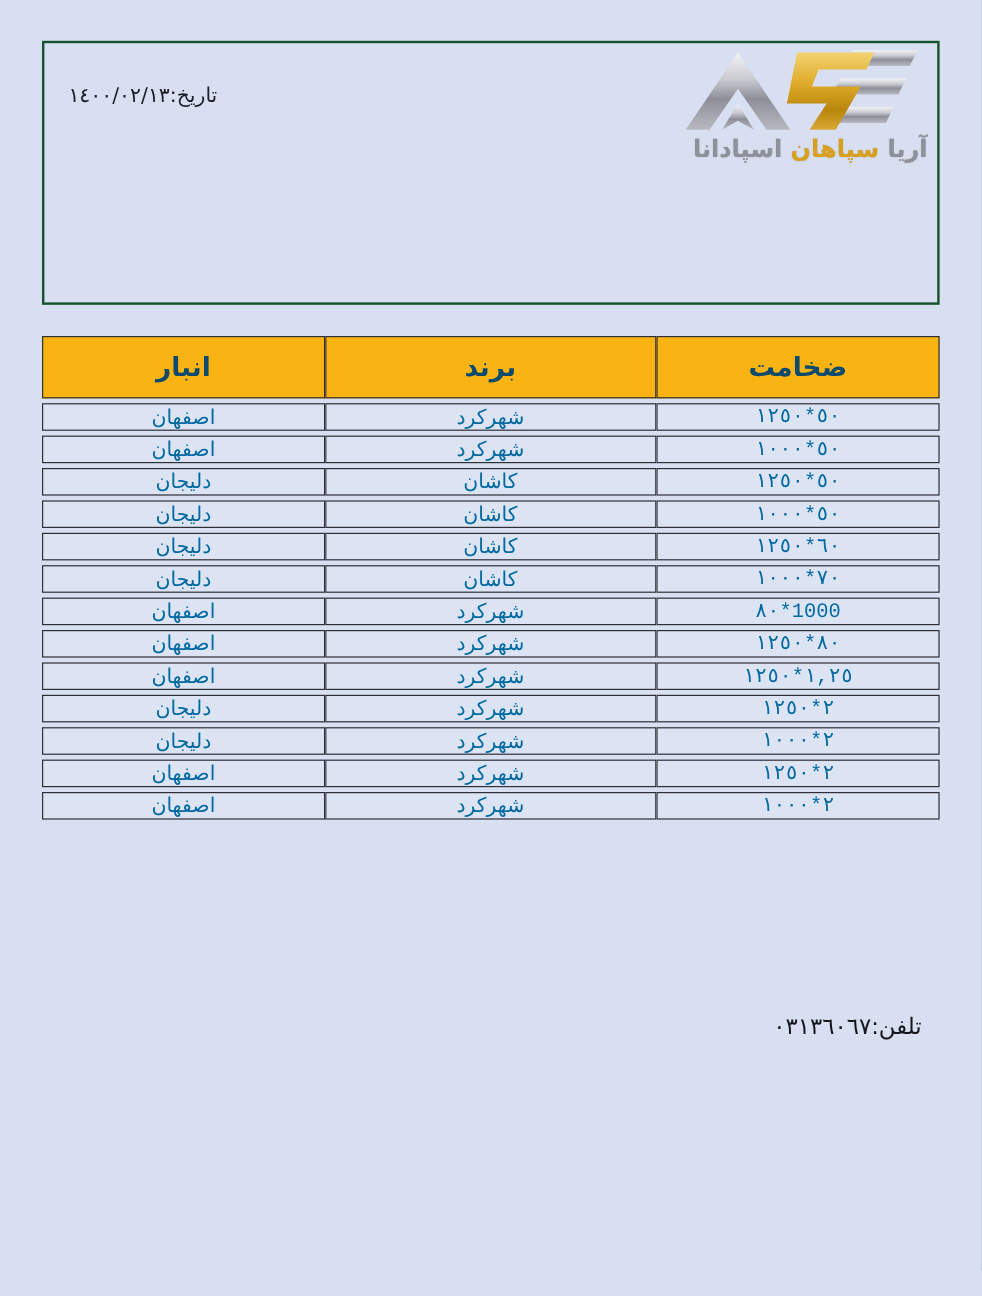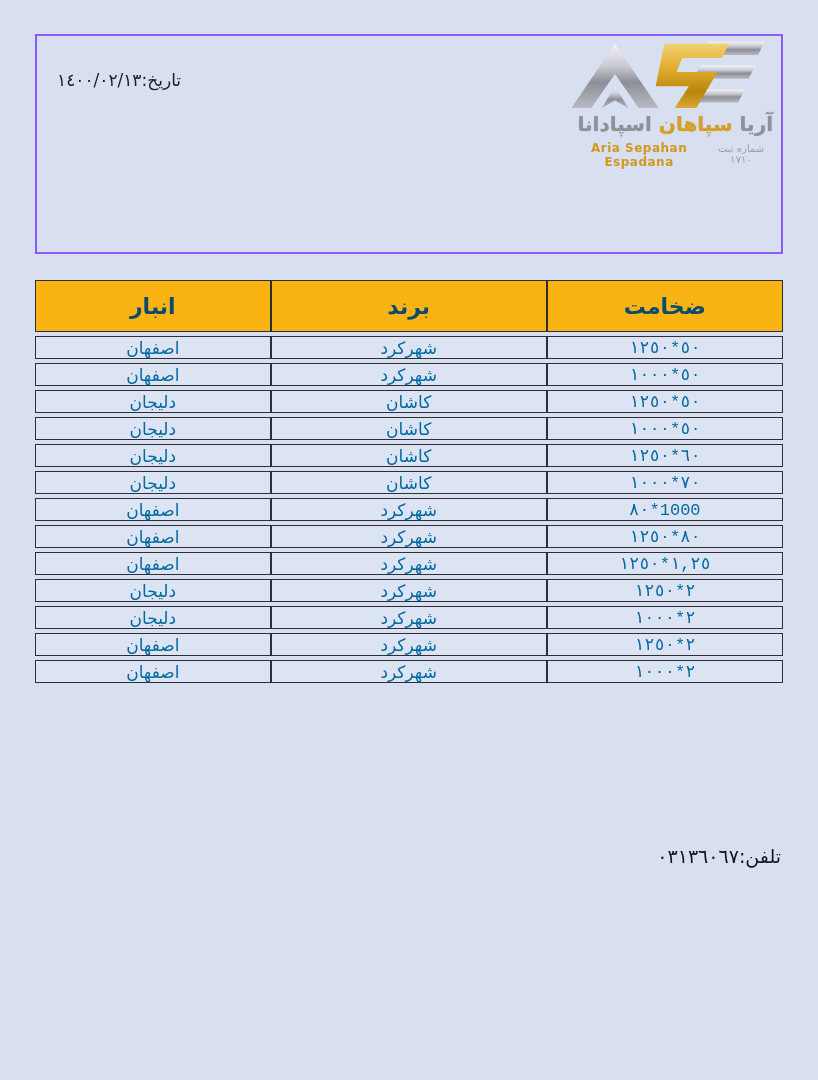--- a/index.html
+++ b/index.html
@@ -10,21 +10,21 @@
     background: #d7dff0;
     font-family: "DejaVu Sans", sans-serif;
     color: #16161e;
     overflow: hidden;
     margin: 0 auto;
   }
   
   .header-box {
     position: absolute; left: 35px; top: 34px;
     width: 748px; height: 220px;
-    border: 2px solid #8b5cf6;
+    border: 2px solid #14532d;
   }
   .date-line {
     position: absolute; left: 14px; top: 34px;
     direction: rtl; font-size: 17px; color: #1d1d28;
     white-space: nowrap;
   }
   .date-line .date-value { margin-inline-start: 6px; }
   .logo-block {
     position: absolute; right: 8px; top: 2px;
     width: 208px; text-align: center;
@@ -75,21 +75,21 @@
     white-space: nowrap;
   }
   .inventory td span[dir="ltr"] { unicode-bidi: isolate; font-family: Liberation Mono, monospace; }
   
   .footer-address {
     position: absolute; left: 30px; right: 32px; top: 797px;
     direction: rtl; text-align: right;
     font-size: 19px; color: #15151d; white-space: nowrap;
   }
   .footer-phone {
-    position: absolute; right: 37px; top: 845px;
+    position: absolute; right: 50px; top: 845px;
     direction: rtl; font-size: 19px; color: #15151d; white-space: nowrap;
   }
   .footer-phone .phone-value { margin-inline-start: 2px; }
 </style>
 </head>
 <body>
 
 <div class="page">
 
   <div class="header-box">
@@ -126,24 +126,20 @@
 
         <path fill="url(#goldGrad)" d="M100,6 L168,6 L161,21 L119,21 L113,36 L156,36 L134,74 L111,74 L126,51 L91,51 Z"></path>
       </svg>
 
       <div class="brand-fa">
         <span class="silver">آریا</span>
         <span class="gold">سپاهان</span>
         <span class="silver">اسپادانا</span>
       </div>
 
-      <div class="logo-subline">
-        <span class="brand-en">Aria Sepahan Espadana</span>
-        <span class="registration">شماره ثبت ١٧١٠</span>
-      </div>
     </div>
 
   </div>
 
   <table class="inventory" dir="rtl">
     <colgroup>
       <col class="col-thickness">
       <col class="col-brand">
       <col class="col-warehouse">
     </colgroup>

